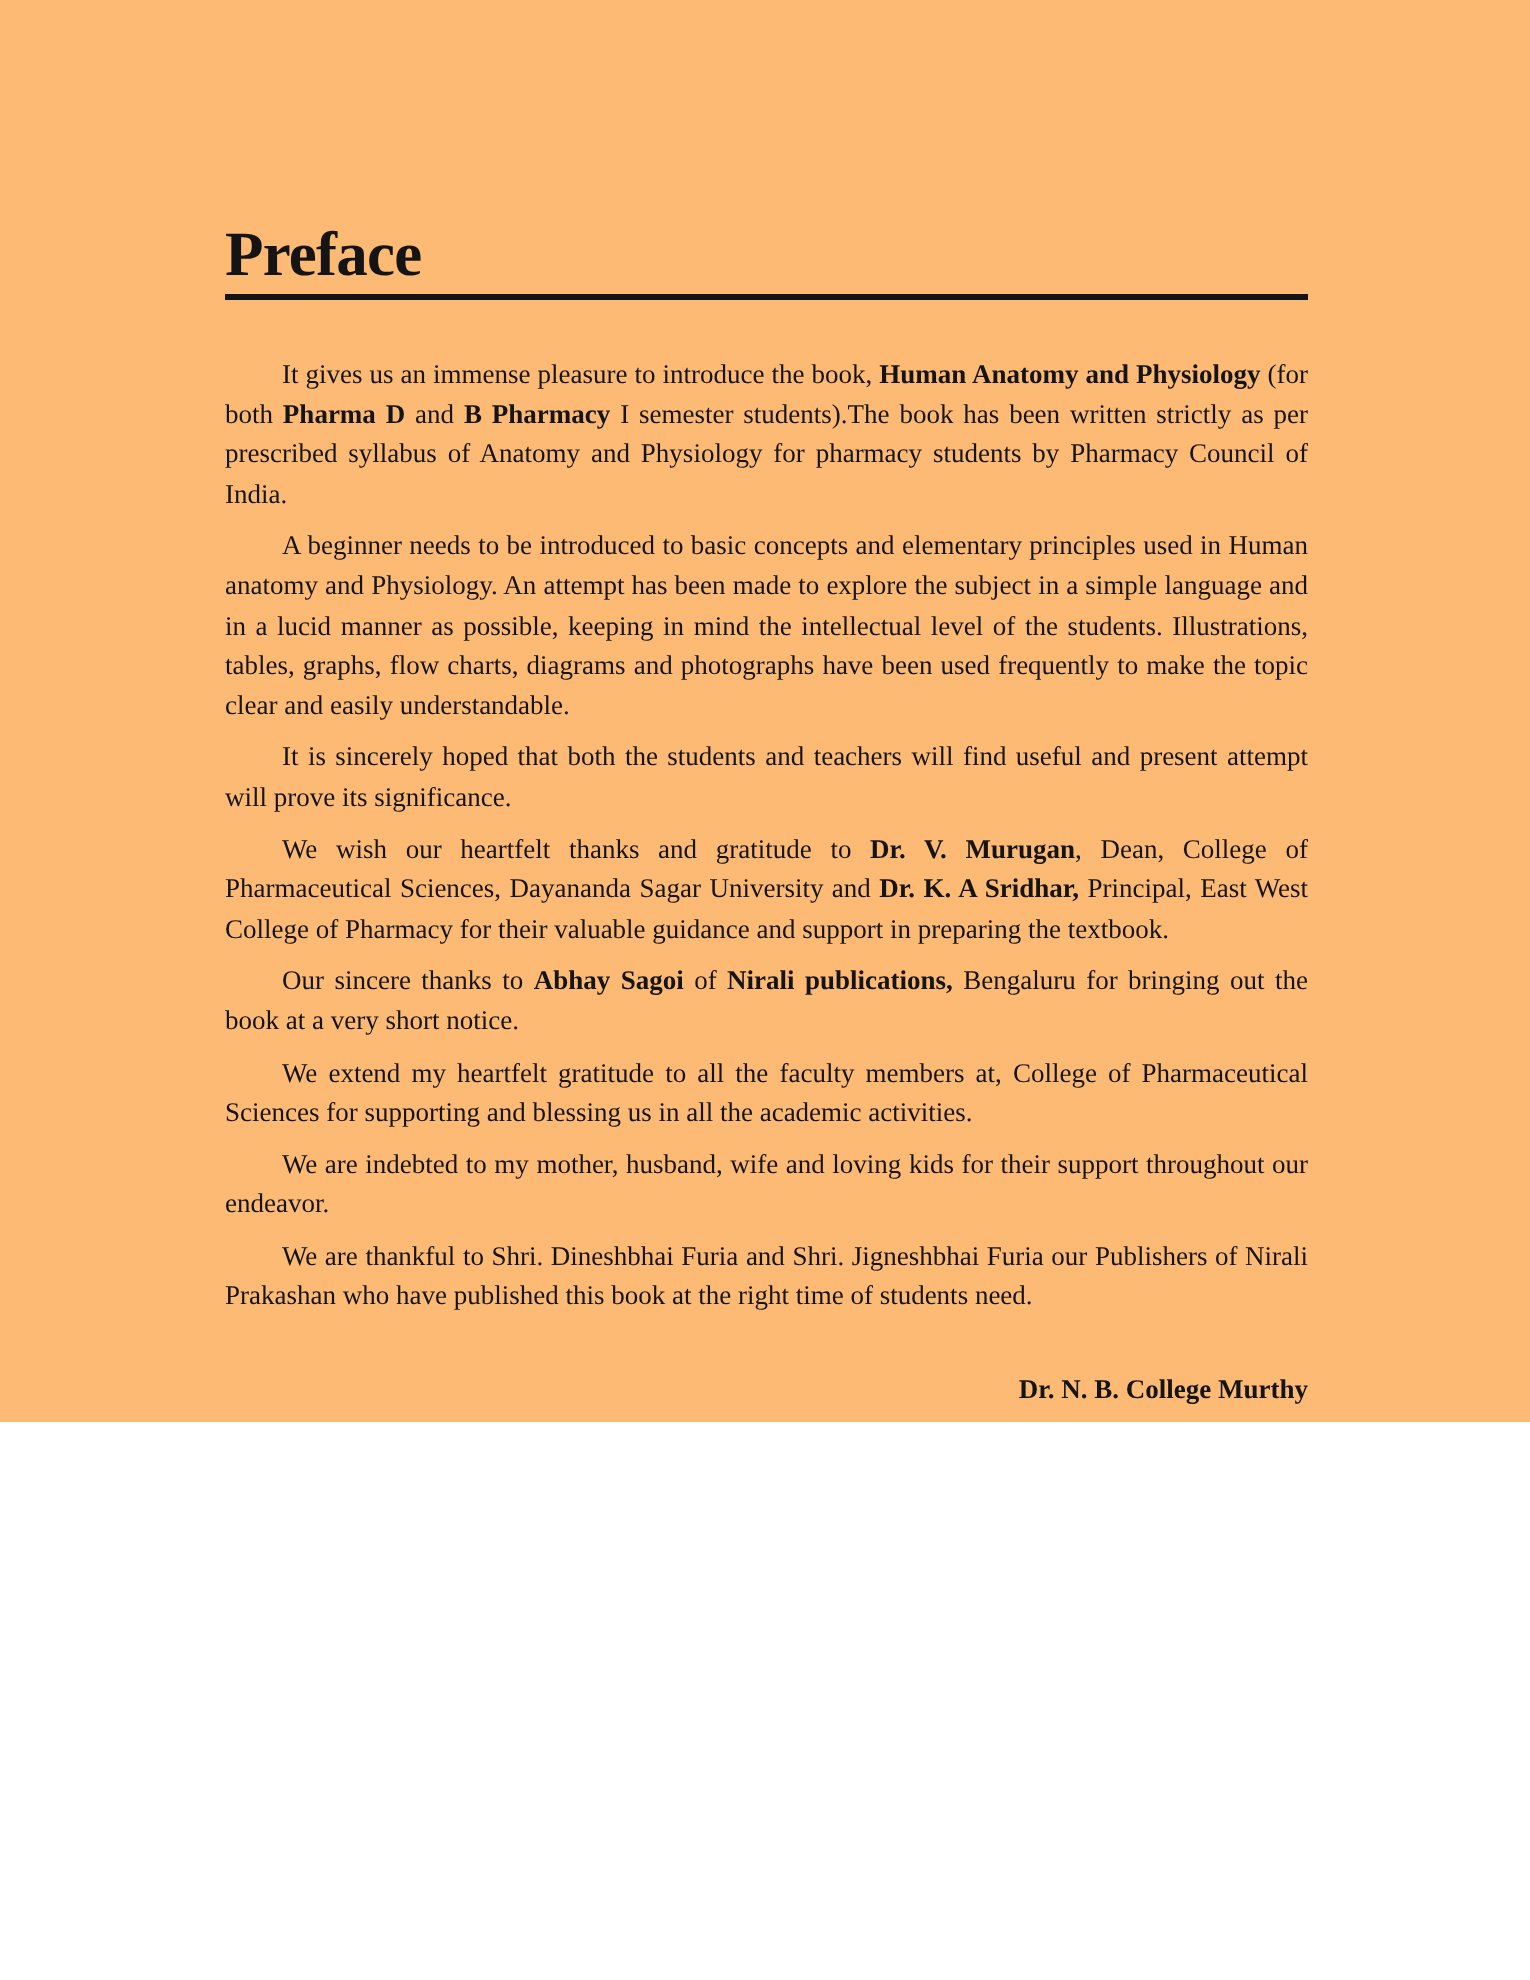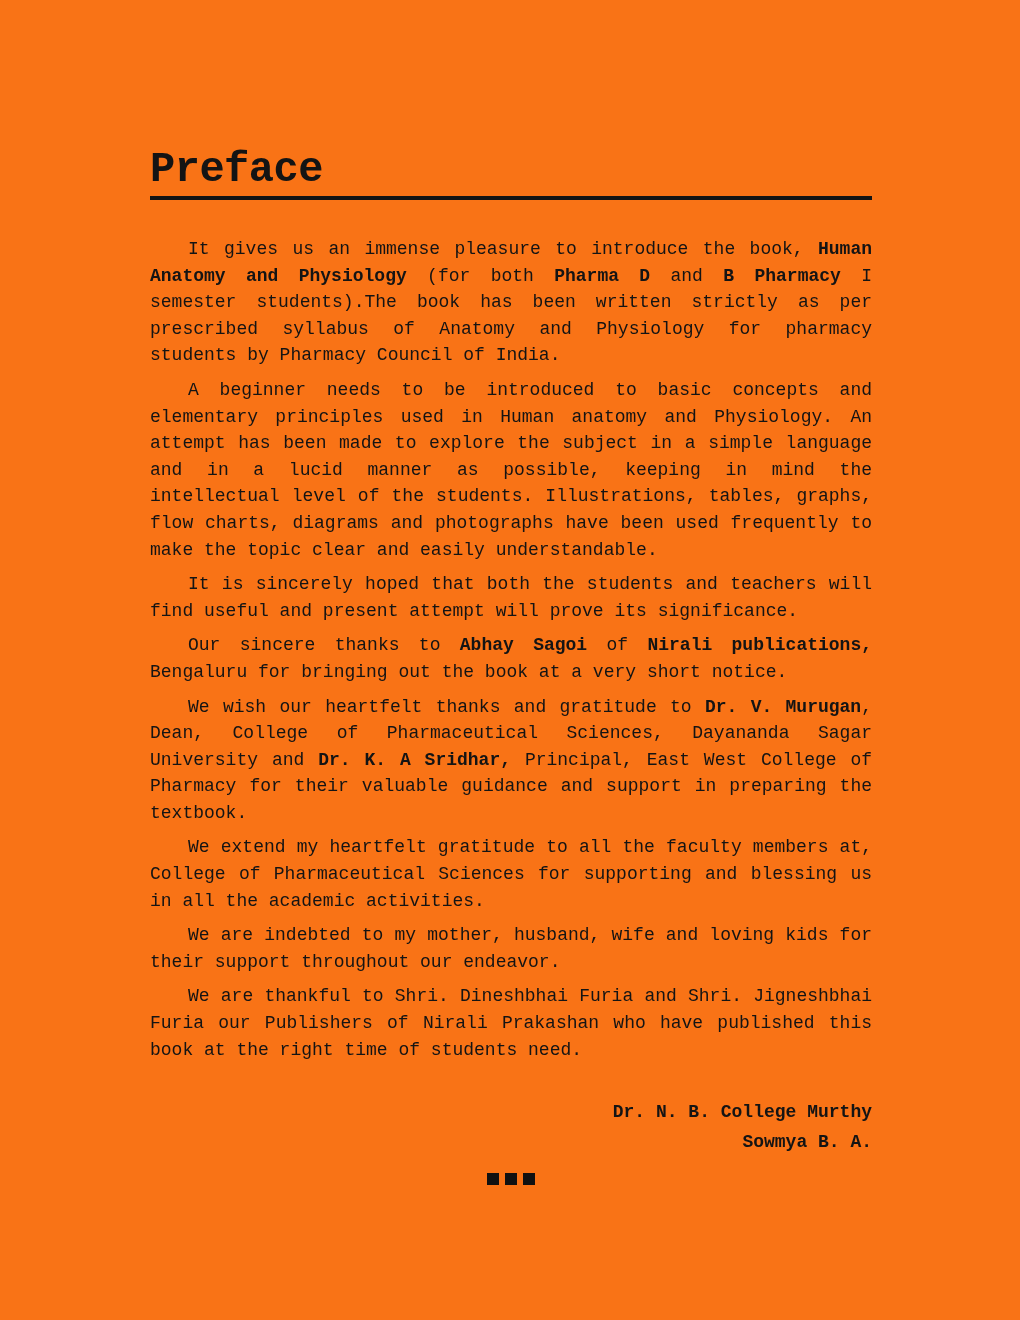--- a/index.html
+++ b/index.html
@@ -1,21 +1,21 @@
 <!DOCTYPE html>
 <html><head>
 <meta charset="utf-8">
 <style>
   html, body { margin: 0; padding: 0; background: #ffffff; }
   .page {
     position: relative;
     width: 1020px;
-    height: 1320px;
-    background: #f97316;
-    font-family: Liberation Mono, monospace;
+    height: 948px;
+    background: #fdba74;
+    font-family: Liberation Serif, serif;
     color: #141414;
     overflow: hidden;
   }
   .content {
     position: absolute;
     left: 150px;
     top: 148px;
     width: 722px;
   }
   .title {
@@ -69,22 +69,22 @@
   <div class="content">
 
     <h1 class="title">Preface</h1>
 
     <div class="title-rule"></div>
 
     <div>
         <p class="para"><span>It gives us an immense pleasure to introduce the book, </span><b>Human Anatomy and Physiology</b><span> (for both </span><b>Pharma D</b><span> and </span><b>B Pharmacy</b><span> I semester students).The book has been written strictly as per prescribed syllabus of Anatomy and Physiology for pharmacy students by Pharmacy Council of India.</span></p>
         <p class="para"><span>A beginner needs to be introduced to basic concepts and elementary principles used in Human anatomy and Physiology. An attempt has been made to explore the subject in a simple language and in a lucid manner as possible, keeping in mind the intellectual level of the students. Illustrations, tables, graphs, flow charts, diagrams and photographs have been used frequently to make the topic clear and easily understandable.</span></p>
         <p class="para"><span>It is sincerely hoped that both the students and teachers will find useful and present attempt will prove its significance.</span></p>
+        <p class="para"><span>We wish our heartfelt thanks and gratitude to </span><b>Dr. V. Murugan</b><span>, Dean, College of Pharmaceutical Sciences, Dayananda Sagar University and </span><b>Dr. K. A Sridhar,</b><span> Principal, East West College of Pharmacy for their valuable guidance and support in preparing the textbook.</span></p>
         <p class="para"><span>Our sincere thanks to </span><b>Abhay Sagoi</b><span> of </span><b>Nirali publications,</b><span> Bengaluru for bringing out the book at a very short notice.</span></p>
-        <p class="para"><span>We wish our heartfelt thanks and gratitude to </span><b>Dr. V. Murugan</b><span>, Dean, College of Pharmaceutical Sciences, Dayananda Sagar University and </span><b>Dr. K. A Sridhar,</b><span> Principal, East West College of Pharmacy for their valuable guidance and support in preparing the textbook.</span></p>
         <p class="para"><span>We extend my heartfelt gratitude to all the faculty members at, College of Pharmaceutical Sciences for supporting and blessing us in all the academic activities.</span></p>
         <p class="para"><span>We are indebted to my mother, husband, wife and loving kids for their support throughout our endeavor.</span></p>
         <p class="para"><span>We are thankful to Shri. Dineshbhai Furia and Shri. Jigneshbhai Furia our Publishers of Nirali Prakashan who have published this book at the right time of students need.</span></p>
       </div>
 
     <div class="signature">
       <div>Dr. N. B. College Murthy</div>
       <div>Sowmya B. A.</div>
     </div>
 

